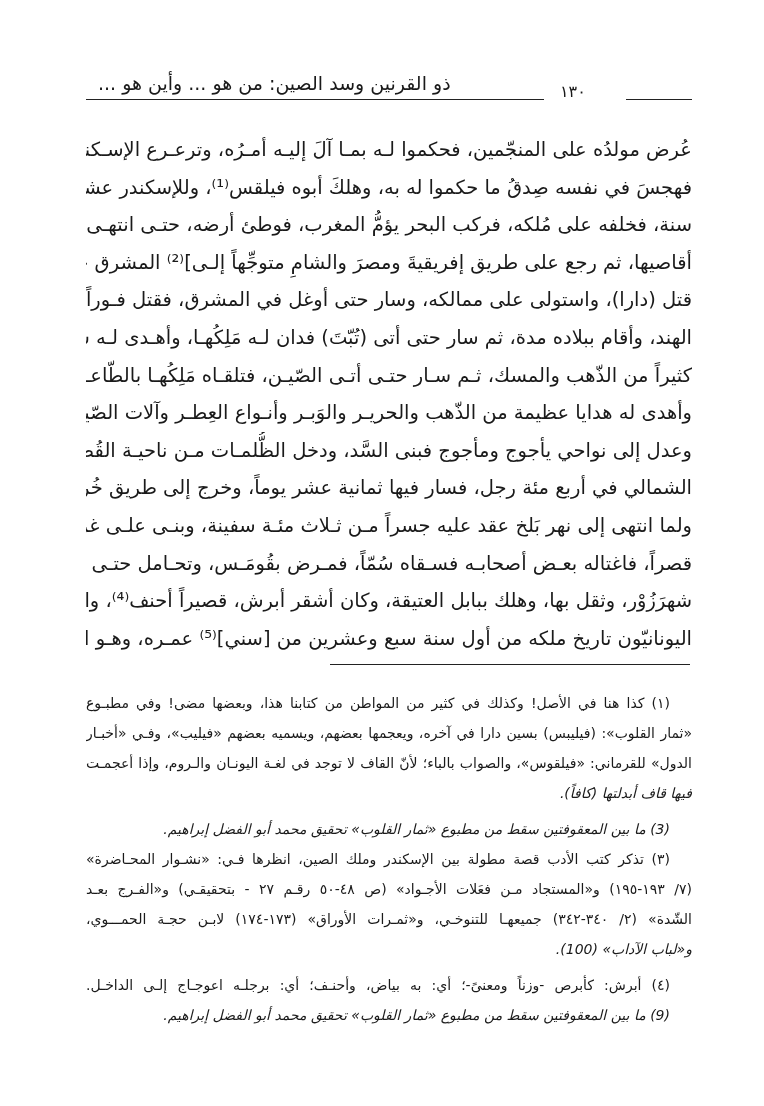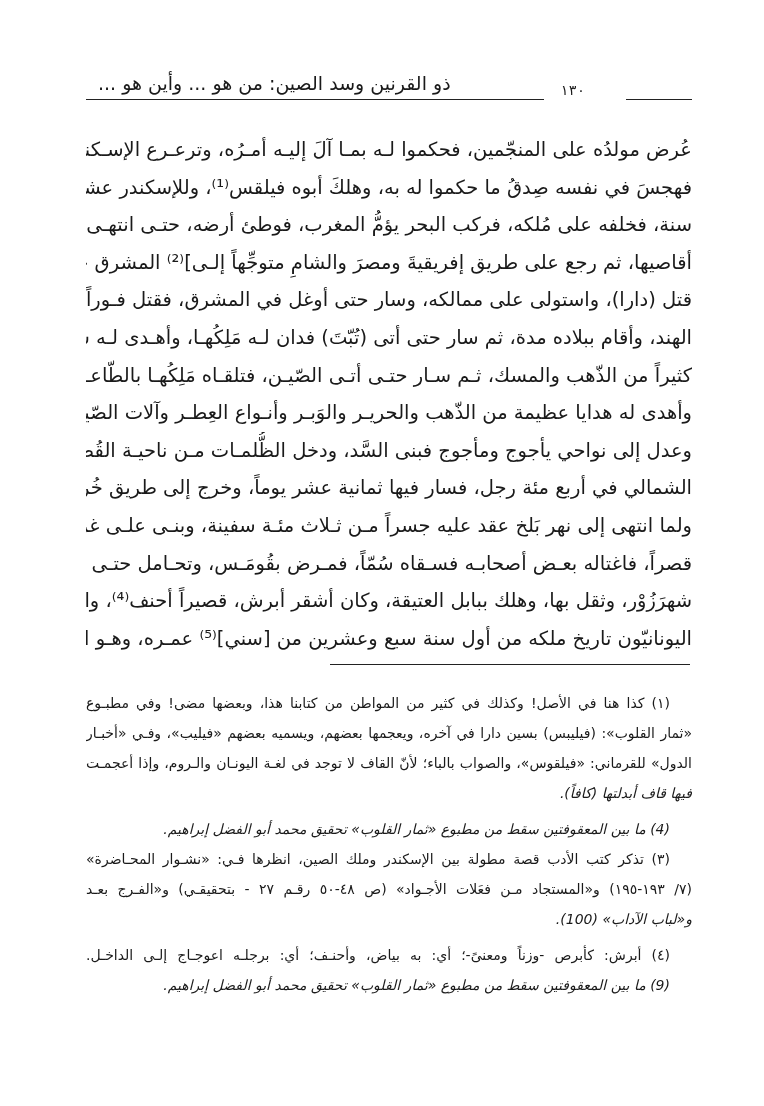--- a/index.html
+++ b/index.html
@@ -3,21 +3,21 @@
 <meta charset="utf-8">
 <style>
   html, body { margin: 0; padding: 0; background: #ffffff; }
   body { width: 764px; height: 1106px; position: relative; overflow: hidden;
          font-family: "DejaVu Serif", "Liberation Serif", serif; color: #1a1a1a; }
   .page { position: absolute; left: 0; top: 0; width: 764px; height: 1106px; }
 
   .running-header { position: absolute; left: 86px; top: 68px; width: 606px; height: 40px; direction: rtl; }
   .header-title { position: absolute; left: 0; top: 4px; font-size: 19px; font-family: "DejaVu Sans", sans-serif; white-space: nowrap; direction: rtl; }
   .header-rule-long { position: absolute; left: 0; top: 31px; width: 458px; border-top: 1.5px solid #222; }
-  .page-number { position: absolute; left: 474px; top: 14px; font-size: 14px; font-family: Liberation Mono, monospace; letter-spacing: 1px; }
+  .page-number { position: absolute; left: 474px; top: 14px; font-size: 16px; font-family: Liberation Serif, serif; letter-spacing: 1px; }
   .header-rule-short { position: absolute; left: 540px; top: 31px; width: 66px; border-top: 1.5px solid #222; }
 
   .body-text { position: absolute; left: 86px; top: 131px; width: 606px; direction: rtl; }
   .body-line { height: 37.6px; line-height: 37.6px; font-size: 19.5px; text-align: justify; text-align-last: justify;
                white-space: nowrap; overflow: hidden; font-family: "DejaVu Sans", sans-serif; }
   .body-line.last { text-align-last: justify; }
 
   .fn-separator { position: absolute; left: 330px; top: 664px; width: 360px; border-top: 1.2px solid #222; }
 
   .footnotes { position: absolute; left: 86px; top: 688px; width: 606px; direction: rtl; font-family: "DejaVu Sans", sans-serif; }
@@ -60,25 +60,26 @@
 
   <div class="footnotes">
     <div>
       <div class="fn-line just first">(١) كذا هنا في الأصل! وكذلك في كثير من المواطن من كتابنا هذا، وبعضها مضى! وفي مطبـوع</div>
       <div class="fn-line just">«ثمار القلوب»: (فيليبس) بسين دارا في آخره، ويعجمها بعضهم، ويسميه بعضهم «فيليب»، وفـي «أخبـار</div>
       <div class="fn-line just">الدول» للقرماني: «فيلقوس»، والصواب بالباء؛ لأنّ القاف لا توجد في لغـة اليونـان والـروم، وإذا أعجمـت</div>
       <div class="fn-line short">فيها قاف أبدلتها (كافاً).</div>
     </div>
     <div class="fn-gap"></div>
     <div>
-      <div class="fn-line short first">(4) ما بين المعقوفتين سقط من مطبوع «ثمار القلوب» تحقيق محمد أبو الفضل إبراهيم.</div>
+      <div class="fn-line short first">(3) ما بين المعقوفتين سقط من مطبوع «ثمار القلوب» تحقيق محمد أبو الفضل إبراهيم.</div>
     </div>
     <div>
       <div class="fn-line just first">(٣) تذكر كتب الأدب قصة مطولة بين الإسكندر وملك الصين، انظرها فـي: «نشـوار المحـاضرة»</div>
       <div class="fn-line just">(٧/ ١٩٣-١٩٥) و«المستجاد مـن فعَلات الأجـواد» (ص ٤٨-٥٠ رقـم ٢٧ - بتحقيقـي) و«الفـرج بعـد</div>
+      <div class="fn-line just">الشّدة» (٢/ ٣٤٠-٣٤٢) جميعهـا للتنوخـي، و«ثمـرات الأوراق» (١٧٣-١٧٤) لابـن حجـة الحمـــوي،</div>
       <div class="fn-line short">و«لباب الآداب» (100).</div>
     </div>
     <div class="fn-gap"></div>
     <div>
       <div class="fn-line just first">(٤) أبرش: كأبرص -وزناً ومعنىً-؛ أي: به بياض، وأحنـف؛ أي: برجلـه اعوجـاج إلـى الداخـل.</div>
     </div>
     <div>
       <div class="fn-line short first">(9) ما بين المعقوفتين سقط من مطبوع «ثمار القلوب» تحقيق محمد أبو الفضل إبراهيم.</div>
     </div>
   </div>

